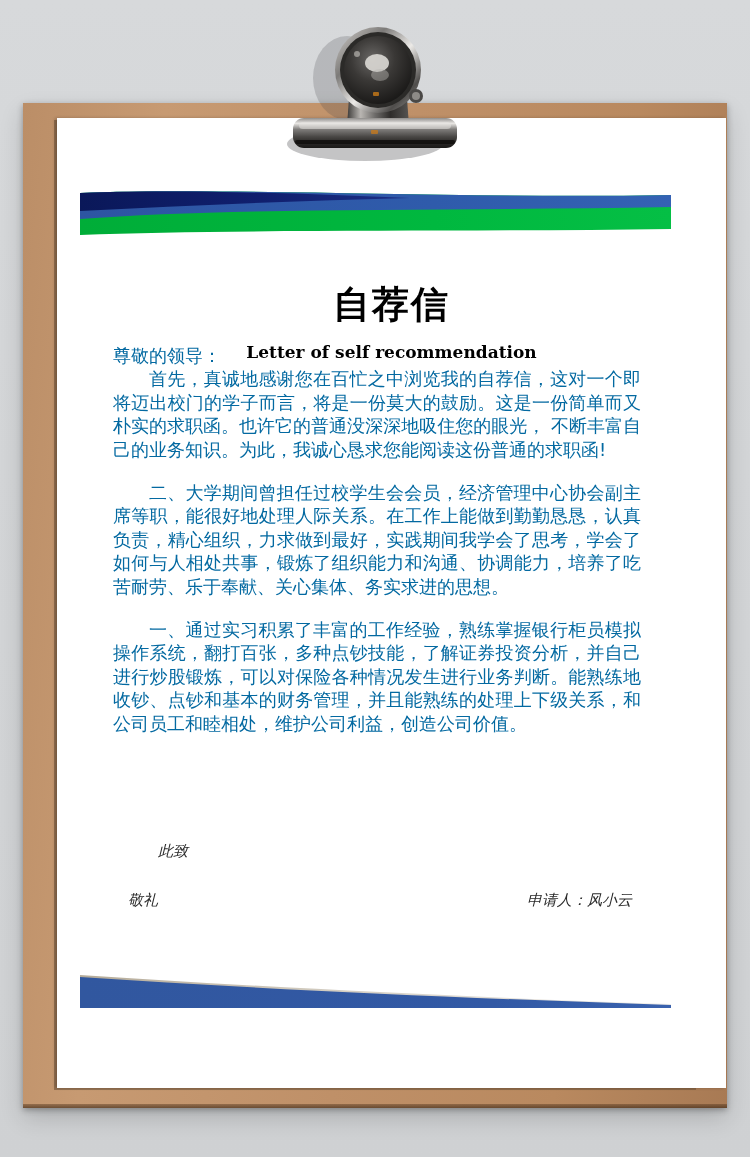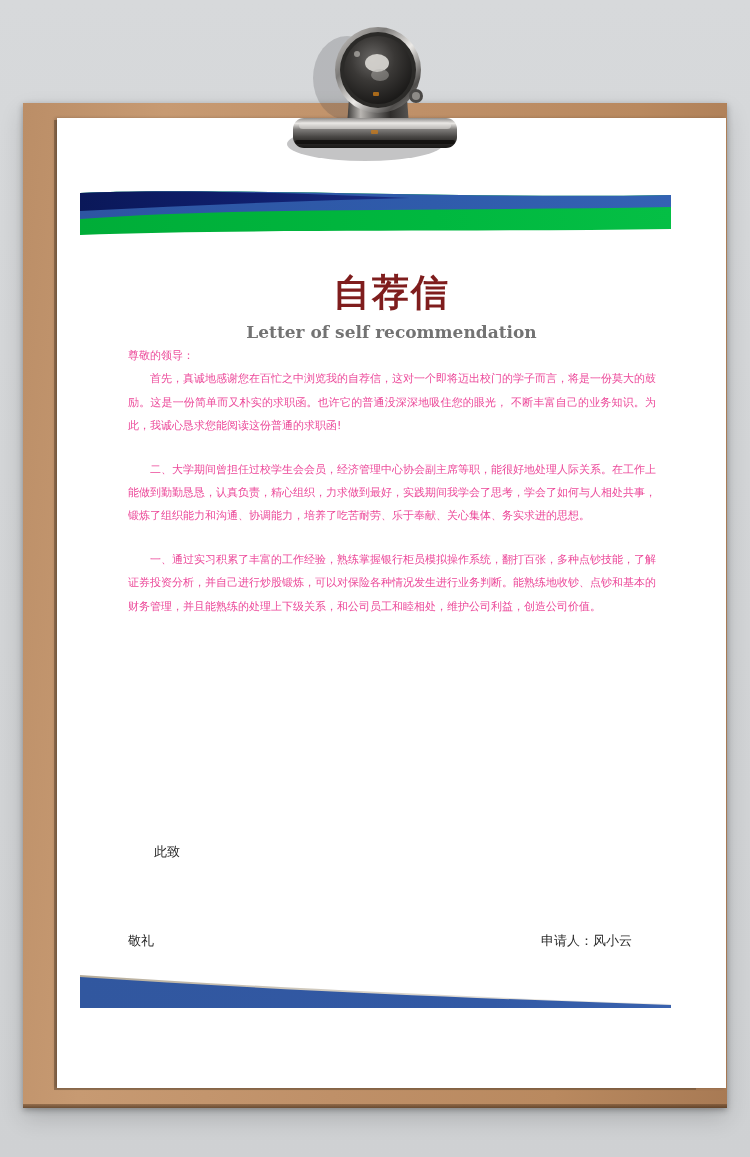--- a/index.html
+++ b/index.html
@@ -77,69 +77,70 @@
     position: absolute;
     left: 0;
     top: 150px;
     width: 669px;
     text-align: center;
   }
   .title-cn {
     font-family: "DejaVu Sans", "Liberation Sans", sans-serif;
     font-size: 37px;
     font-weight: bold;
-    color: #7f1d1d;
+    color: #000000;
     letter-spacing: 2px;
     line-height: 1.15;
-    margin: 4px;
+    margin: 16px;
   }
   .title-en {
     font-family: "DejaVu Serif", "Liberation Serif", serif;
     font-size: 17px;
     font-weight: bold;
-    color: #737373;
+    color: #000000;
     margin: 8px 0 0 0;
     line-height: 1.1;
   }
 
   
   .body-text {
     position: absolute;
-    left: 71px;
+    left: 56px;
     top: 226px;
     width: 528px;
-    color: #ec4899;
-    font-size: 11px;
+    color: #0369a1;
+    font-size: 18px;
     line-height: 23.4px;
     text-align: justify;
     text-justify: inter-ideograph;
   }
   .body-text p {
     margin: 0;
   }
   .p-indent { text-indent: 2em; }
   .p-gap { margin-top: 20px !important; }
 
   .sign-block {
     position: absolute;
     left: 71px;
     top: 722px;
     width: 528px;
     color: #2a2a2a;
-    font-size: 13px;
+    font-size: 15px;
     line-height: 23.4px;
+    font-style: italic;
   }
   .sign-cizhi { text-indent: 2em; margin: 0; }
   .sign-row {
     margin-top: 26px;
     display: flex;
     justify-content: space-between;
     align-items: flex-end;
   }
-  .sign-right { margin-right: 24px; margin-top: 40px; }
+  .sign-right { margin-right: 24px; }
 
   
   .footer-banner {
     position: absolute;
     left: 23px;
     top: 843px;
     width: 591px;
     height: 60px;
   }
   .footer-banner svg { display: block; width: 100%; height: 100%; }

